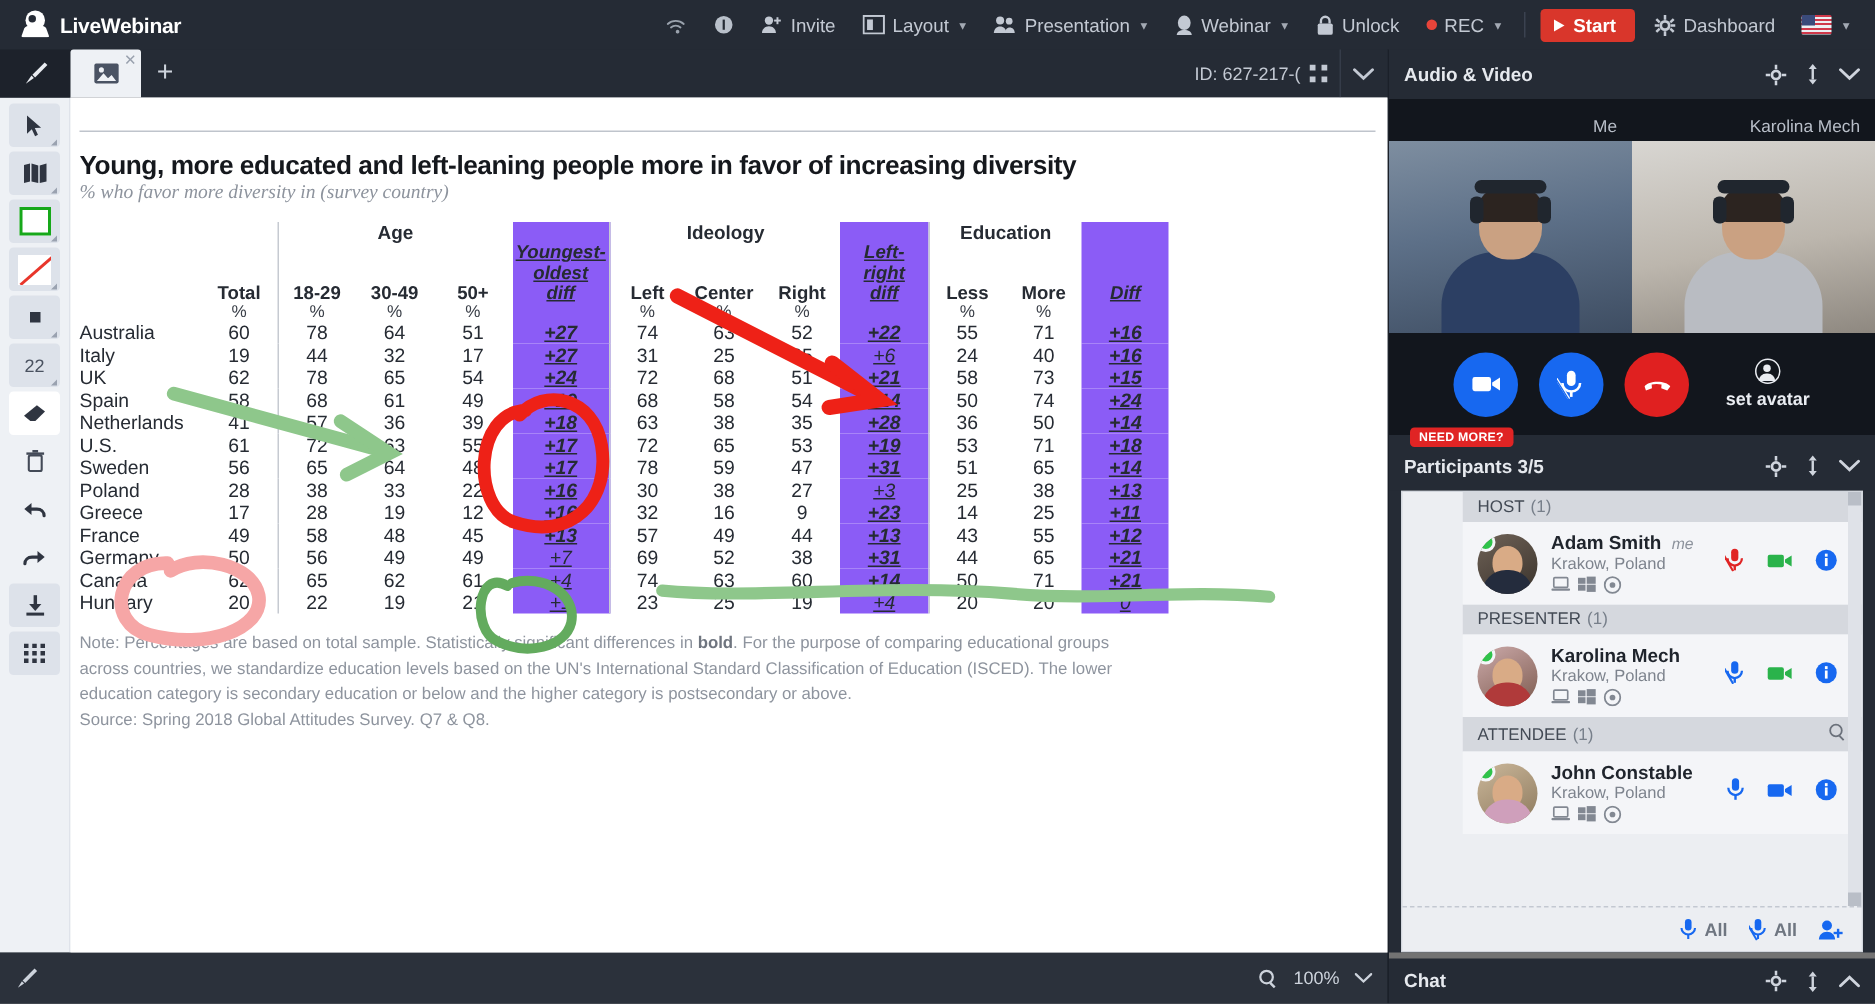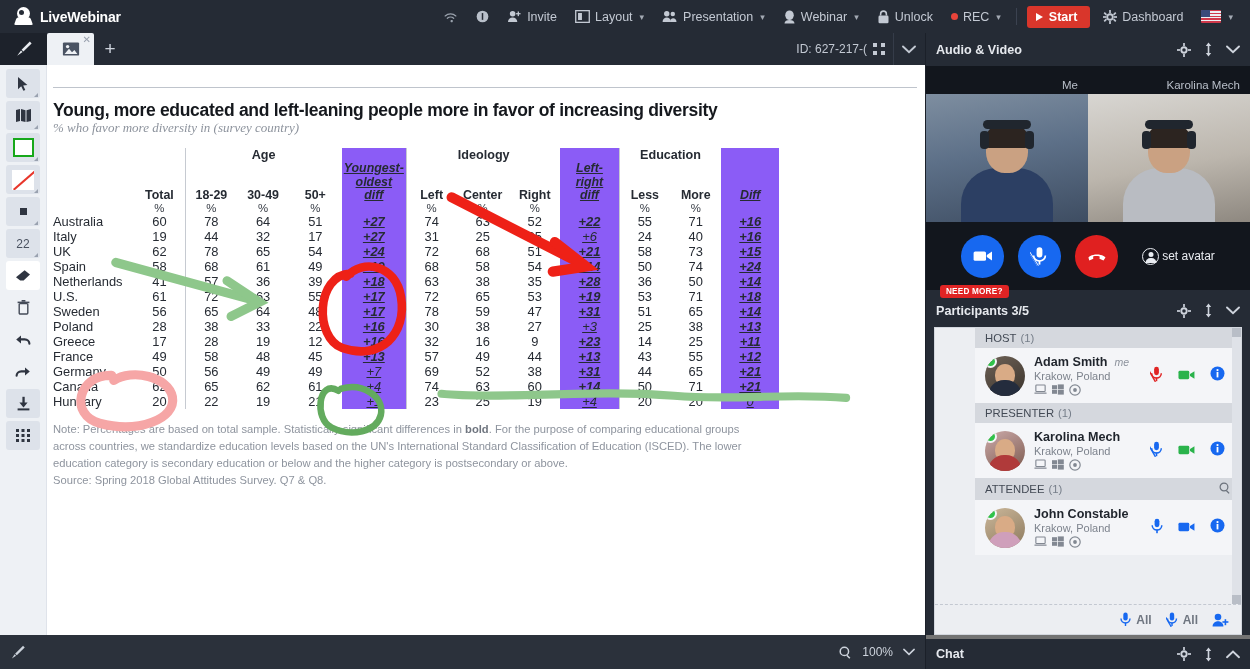--- a/index.html
+++ b/index.html
@@ -147,21 +147,21 @@
   .p-body{width:92px;height:54px;border-radius:36px 36px 0 0;margin-top:-5px;}
   .t1 .p-body{background:#2c3f63;}
   .t2 .p-body{background:#b9bcc2;}
   .hs{position:absolute;top:4px;width:9px;height:18px;border-radius:4px;background:#20262e;}
   .hs.l{left:-6px;} .hs.r{right:-6px;}
   .hband{position:absolute;left:-3px;top:-7px;width:48px;height:9px;border-radius:6px;background:#20262e;}
 
   .av-ctrls{height:68px;background:#12161d;display:flex;align-items:center;justify-content:center;gap:14px;}
   .rbtn{width:43px;height:43px;border-radius:50%;display:flex;align-items:center;justify-content:center;cursor:pointer;}
   .rbtn.blue{background:#1768f0;} .rbtn.red{background:#e02020;}
-  .setav{display:flex;align-items:center;gap:3px;color:#e9ecf1;font-size:12px;margin-left:10px;cursor:pointer;}
+  .setav{display:flex;flex-direction:column;align-items:center;gap:3px;color:#e9ecf1;font-size:12px;margin-left:10px;cursor:pointer;font-weight:bold;}
 
   .need-more{position:absolute;left:14px;top:-9px;background:#e02424;color:#fff;font-size:8.2px;
     font-weight:bold;padding:2px 6px;border-radius:3px;letter-spacing:.2px;}
   .parts-wrap{background:#eceef2;margin:0 8px 0 8px;border:1px solid #d3d7de;display:flex;flex-direction:column;min-height:0;flex:1 1 auto;}
   .grp-hd{background:#d5d8de;color:#434a55;font-size:11.3px;padding:4px 10px;display:flex;align-items:center;}
   .grp-hd .cnt{color:#777f8a;margin-left:4px;}
   .grp-hd .srch{margin-left:auto;}
   .prow{display:flex;align-items:center;padding:7px 10px;background:#f4f5f8;position:relative;}
   .prow + .grp-hd{}
   .ava{width:40px;height:40px;border-radius:50%;position:relative;overflow:hidden;flex:0 0 40px;}

